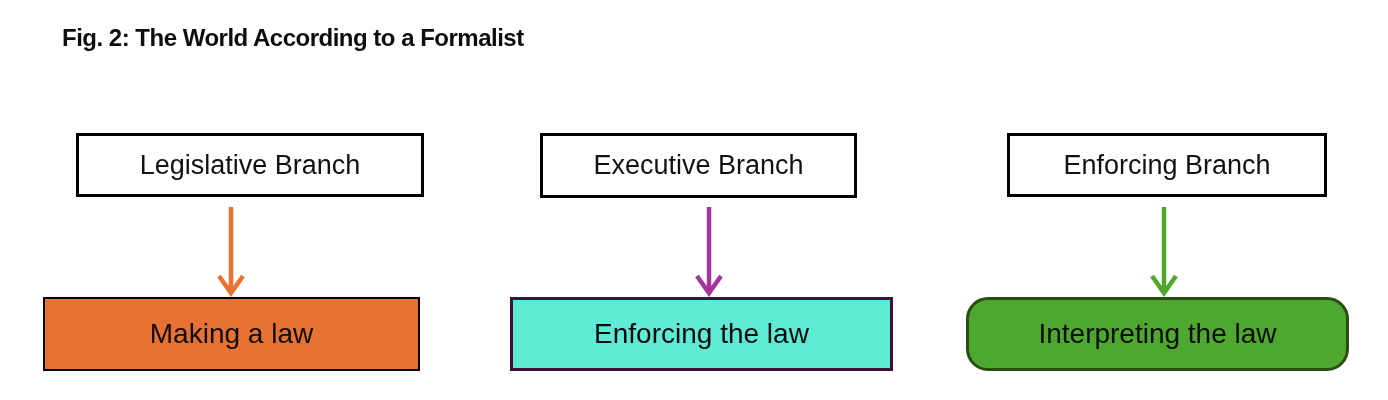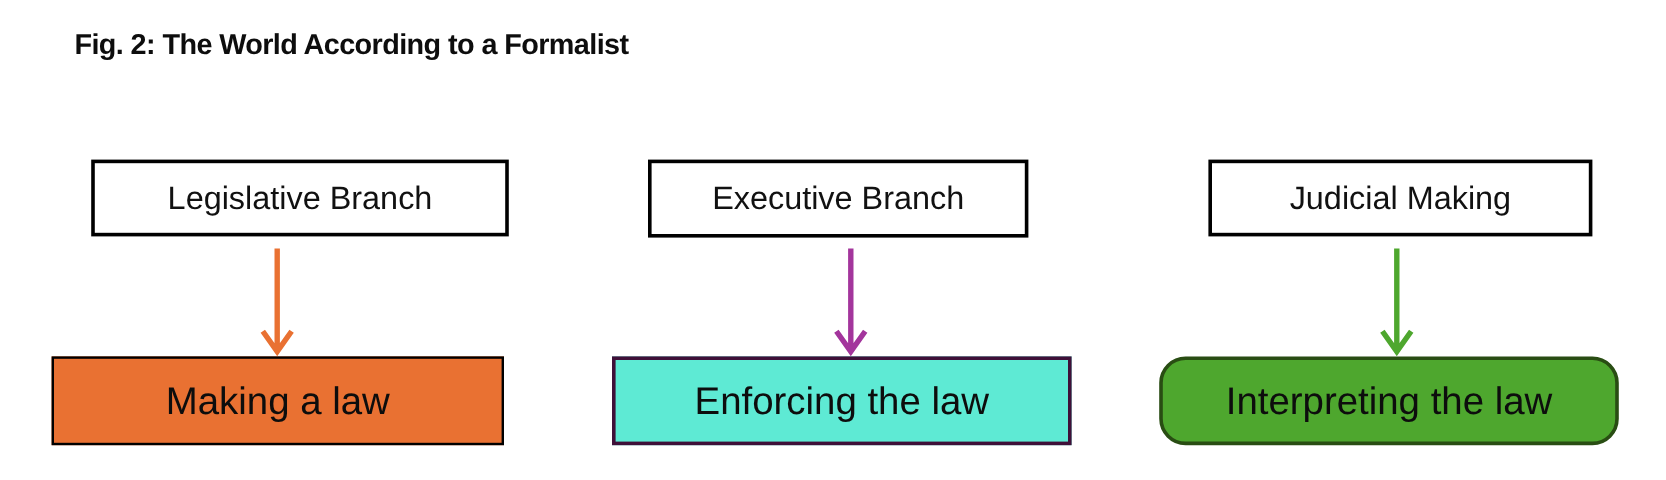--- a/index.html
+++ b/index.html
@@ -50,21 +50,21 @@
   }
   .arrow-1 { left: 214px;  top: 205px; }
   .arrow-2 { left: 692px;  top: 205px; }
   .arrow-3 { left: 1147px; top: 205px; }
 
   .action-box {
     position: absolute;
     display: flex;
     align-items: center;
     justify-content: center;
-    font-size: 32px;
+    font-size: 28px;
     color: #0d0d0d;
     border-style: solid;
     white-space: nowrap;
   }
   .action-1 { left: 43px;  top: 297px; width: 377px; height: 74px; border-width: 2px; }
   .action-2 { left: 510px; top: 297px; width: 383px; height: 74px; border-width: 3px; }
   .action-3 { left: 966px; top: 297px; width: 383px; height: 74px; border-width: 3px; border-radius: 22px; }
 </style>
 </head>
 <body>
@@ -87,21 +87,21 @@
     <span>Executive Branch</span>
   </div>
   <svg class="arrow arrow-2" viewBox="0 0 34 92">
     <path d="M17 2 L17 88 M5 71 L17 88 L29 71" fill="none" stroke-width="4.5" stroke="#A3359C"></path>
   </svg>
   <div class="action-box action-2" style="background-color: #5eead4; border-color: rgb(63, 16, 56);">
     <span>Enforcing the law</span>
   </div>
 
   <div class="branch-box branch-3">
-    <span>Judicial Making</span>
+    <span>Enforcing Branch</span>
   </div>
   <svg class="arrow arrow-3" viewBox="0 0 34 92">
     <path d="M17 2 L17 88 M5 71 L17 88 L29 71" fill="none" stroke-width="4.5" stroke="#4EA72E"></path>
   </svg>
   <div class="action-box action-3" style="background-color: rgb(78, 167, 46); border-color: rgb(41, 77, 19);">
     <span>Interpreting the law</span>
   </div>
 
 </div>
 

